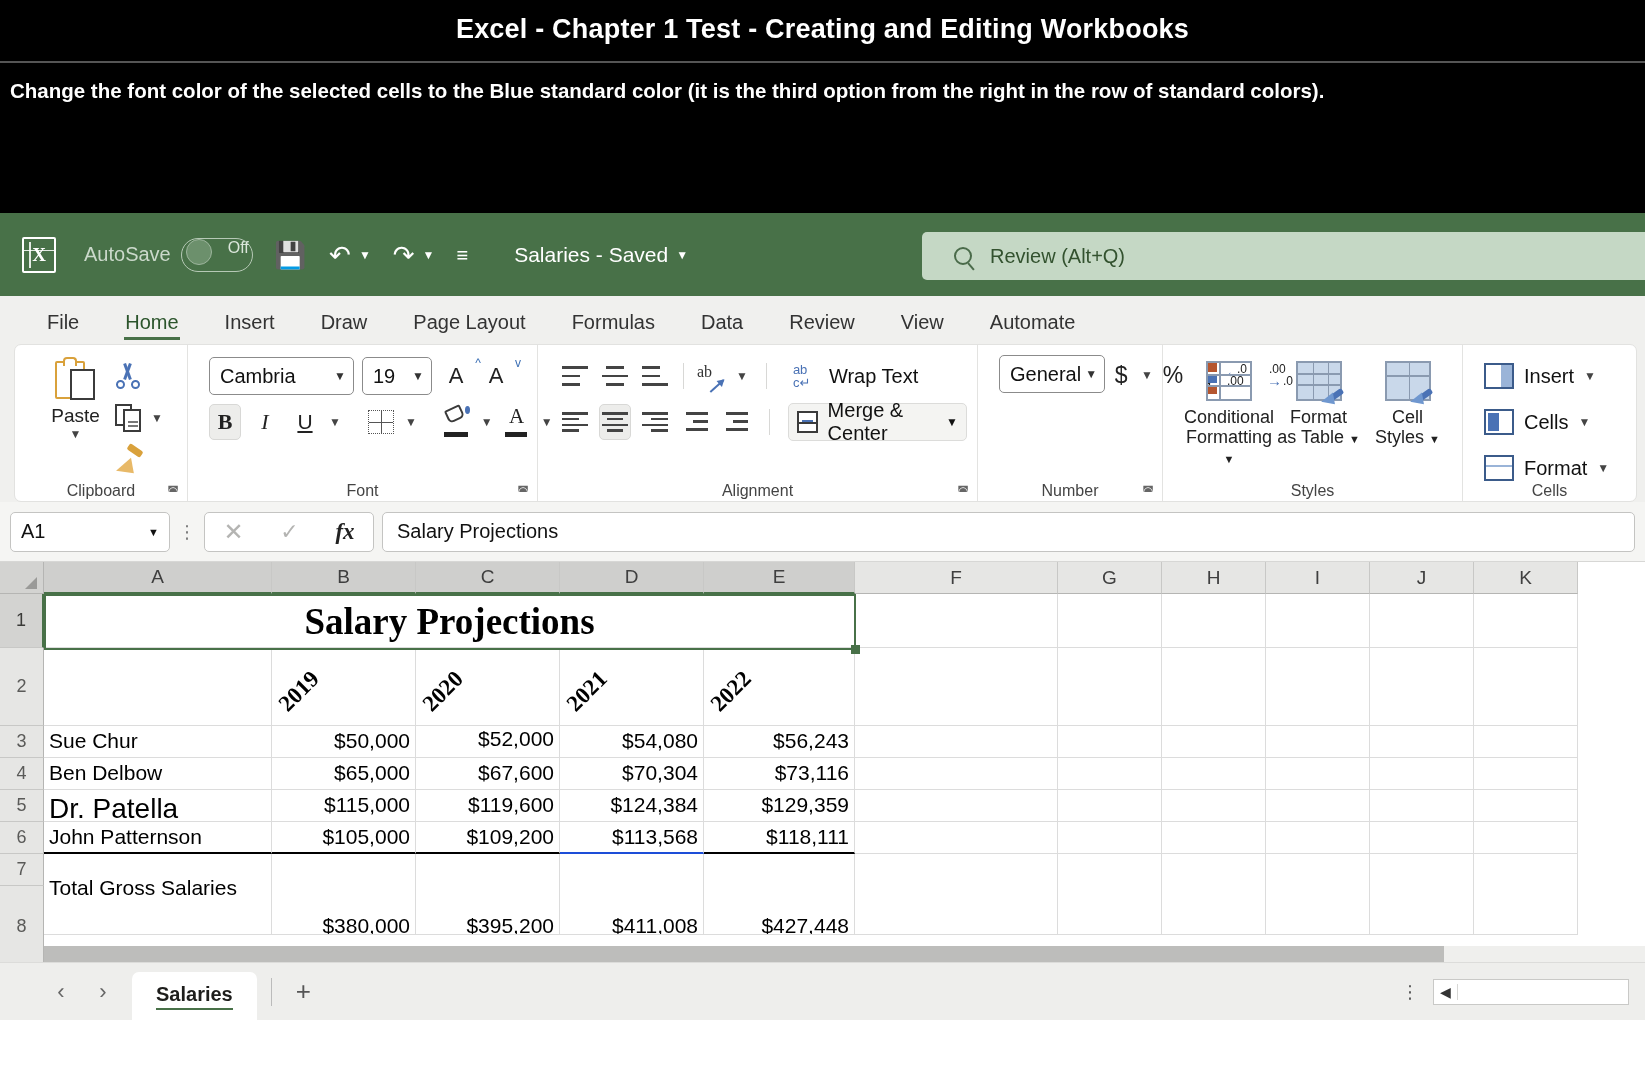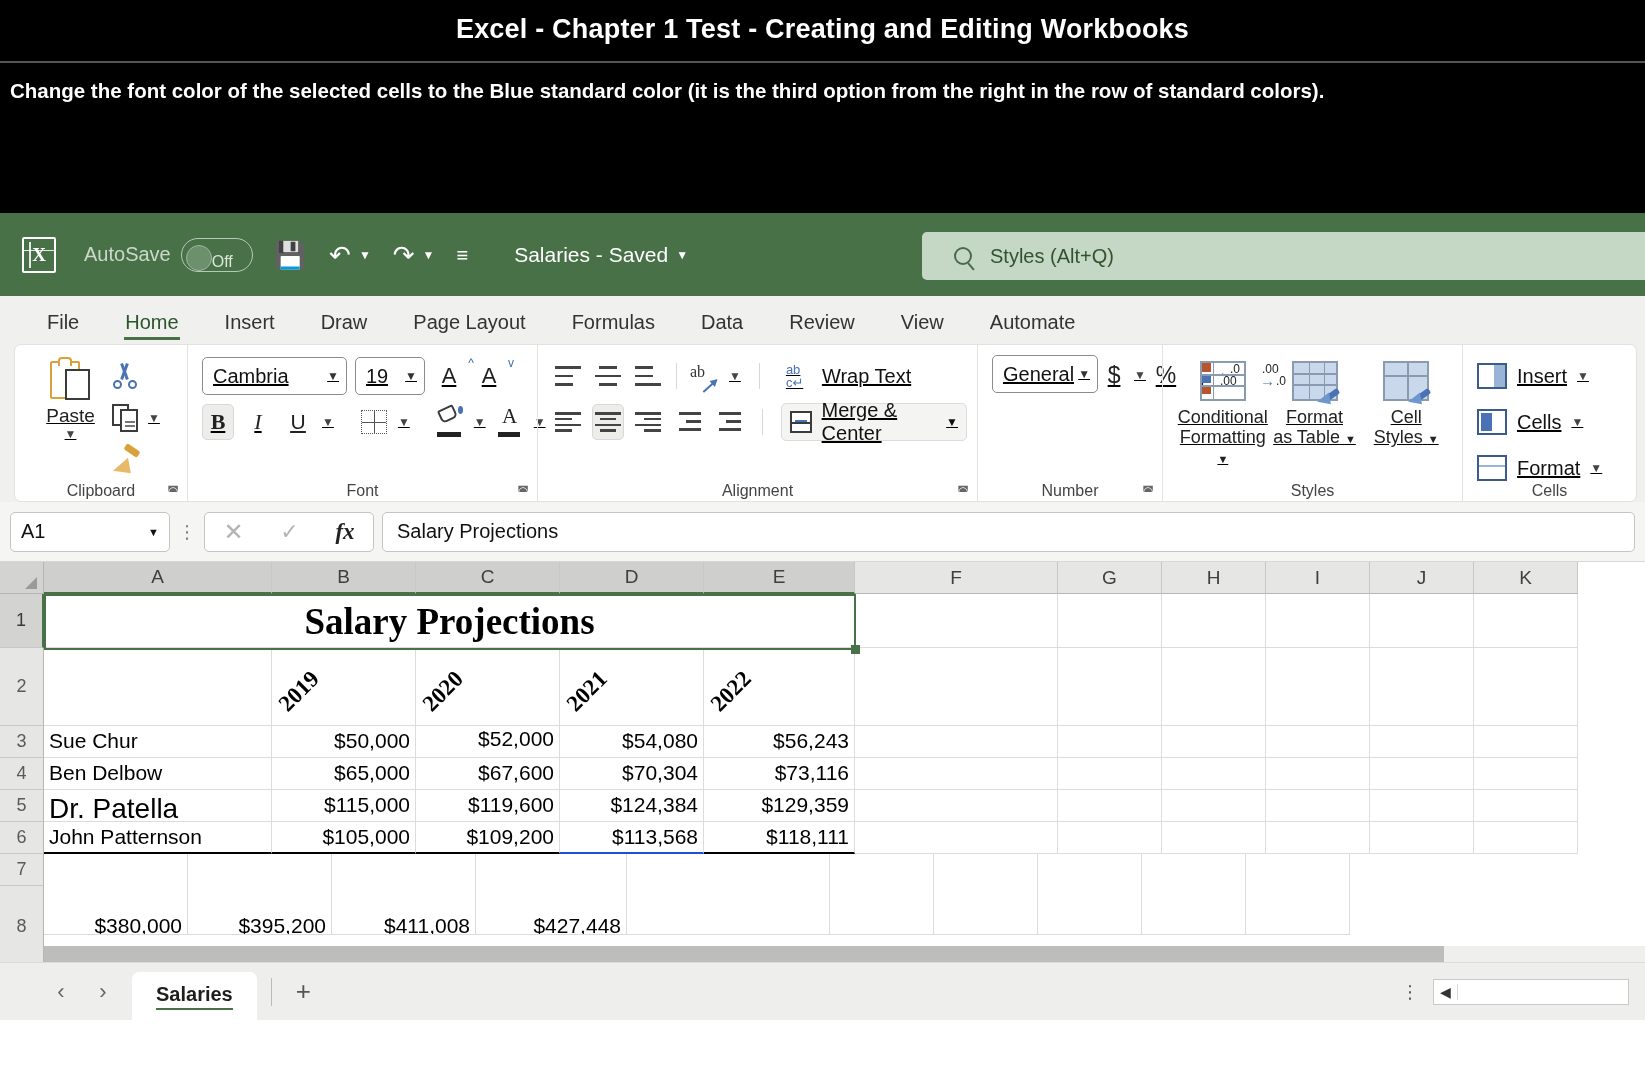--- a/index.html
+++ b/index.html
@@ -43,21 +43,21 @@
     color:#fff; font-size: 20px; font-weight:bold; font-family:"Liberation Serif", serif;
     position: relative;
   }
   #xl-logo::before{content:"";position:absolute;left:5px;top:3px;bottom:3px;width:1.5px;background:#fff;opacity:.85;}
   #xl-logo::after{content:"";position:absolute;left:0;right:0;top:11px;height:1.5px;background:#fff;opacity:.85;}
   #xl-logo span{position:relative;z-index:2;font-size:19px;}
 
   #autosave-label { color: #cbd9cb; font-size: 20px; margin-left: 28px; }
   #autosave-toggle {
     margin-left: 10px; width: 72px; height: 34px; border-radius: 17px;
-    border: 1.6px solid #b6c9b6; display:flex; align-items:flex-end; gap:0;
+    border: 1.6px solid #b6c9b6; display:flex; align-items:flex-start; gap:16px;
     padding-left: 4px; color: #dbe6db; font-size: 16px;
   }
   #autosave-knob { width: 26px; height: 26px; border-radius: 50%; background: #6c906c; border:1px solid #9db59d;}
 
   .tb-icon { color: #fff; margin-left: 22px; font-size: 26px; line-height: 1; cursor: default; }
   .tb-caret { color:#fff; font-size: 12px; margin-left: 8px; }
   #doc-title { color:#fff; font-size: 21px; margin-left: 46px; }
   #doc-title-caret { color:#fff; font-size:12px; margin-left:8px; }
 
   #searchbox {
@@ -76,21 +76,21 @@
 
   
   #ribbon {
     height: 162px; background: #f0f0ee; padding: 4px 8px 0 14px; display: flex; align-items: stretch;
     position: relative;
   }
   #ribbon-card {
     background:#fff; border:1px solid #e2e2e0; border-radius: 7px; flex: 1; display: flex;
     position: relative; overflow: hidden;
   }
-  .rgroup { position: relative; display: flex; flex-direction: column; padding: 6px 0 0 4px; text-decoration: underline; }
+  .rgroup { position: relative; display: flex; flex-direction: column; padding: 6px 0 0 11px; }
   .rgroup + .rgroup { border-left: 1px solid #e3e3e1; }
   .rgroup-label { position:absolute; bottom: 1px; left:0; right:0; text-align:center; font-size:16px; color:#444; }
   .rgroup-dialog { position:absolute; bottom: 3px; right: 8px; font-size: 12px; color:#666; }
   .rgroup-inner { display:flex; padding: 0 10px; flex: 1; }
 
   
   #g-clipboard { width: 172px; }
   #paste-col { width: 92px; display:flex; flex-direction:column; align-items:center; padding-top: 6px; }
   .clipbd-glyph { width: 46px; height: 46px; position: relative; }
   .clipbd-glyph .board { position:absolute; left:2px; top:4px; width:30px; height:38px; border:2.5px solid #d9a13b; border-radius:2px; background:#fff; }
@@ -274,21 +274,21 @@
     <div class="tb-icon">↶</div>
     <div class="tb-caret">▼</div>
     <div class="tb-icon">↷</div>
     <div class="tb-caret">▼</div>
     <div class="tb-icon" style="font-size:20px">≡</div>
     <div id="doc-title">Salaries - Saved</div>
     <div id="doc-title-caret">▼</div>
 
     <div id="searchbox">
       <div class="magnifier"></div>
-      <div id="search-placeholder">Styles (Alt+Q)</div>
+      <div id="search-placeholder">Review (Alt+Q)</div>
     </div>
   </div>
 
   <div id="ribbon-tabs">
     <div class="rtab">File</div>
     <div class="rtab active">Home</div>
     <div class="rtab">Insert</div>
     <div class="rtab">Draw</div>
     <div class="rtab">Page Layout</div>
     <div class="rtab">Formulas</div>
@@ -753,20 +753,23 @@
             </div>
           <div class="cell" style="width:203px;height:32px"></div>
           <div class="cell" style="width:104px;height:32px"></div>
           <div class="cell" style="width:104px;height:32px"></div>
           <div class="cell" style="width:104px;height:32px"></div>
           <div class="cell" style="width:104px;height:32px"></div>
           <div class="cell" style="width:104px;height:32px"></div>
         </div>
 
         <div class="grow">
+          <div class="cell" style="width:228px;height:81px">
+              <div class="tx" style="left:5px;top:22px;font-size:21px">Total Gross Salaries</div>
+            </div>
           <div class="cell" style="width:144px;height:81px">
               <div class="tx" style="right:5px;bottom:-4px;font-size:21px">$380,000</div>
             </div>
           <div class="cell" style="width:144px;height:81px">
               <div class="tx" style="right:5px;bottom:-4px;font-size:21px">$395,200</div>
             </div>
           <div class="cell" style="width:144px;height:81px">
               <div class="tx" style="right:5px;bottom:-4px;font-size:21px">$411,008</div>
             </div>
           <div class="cell" style="width:151px;height:81px">

